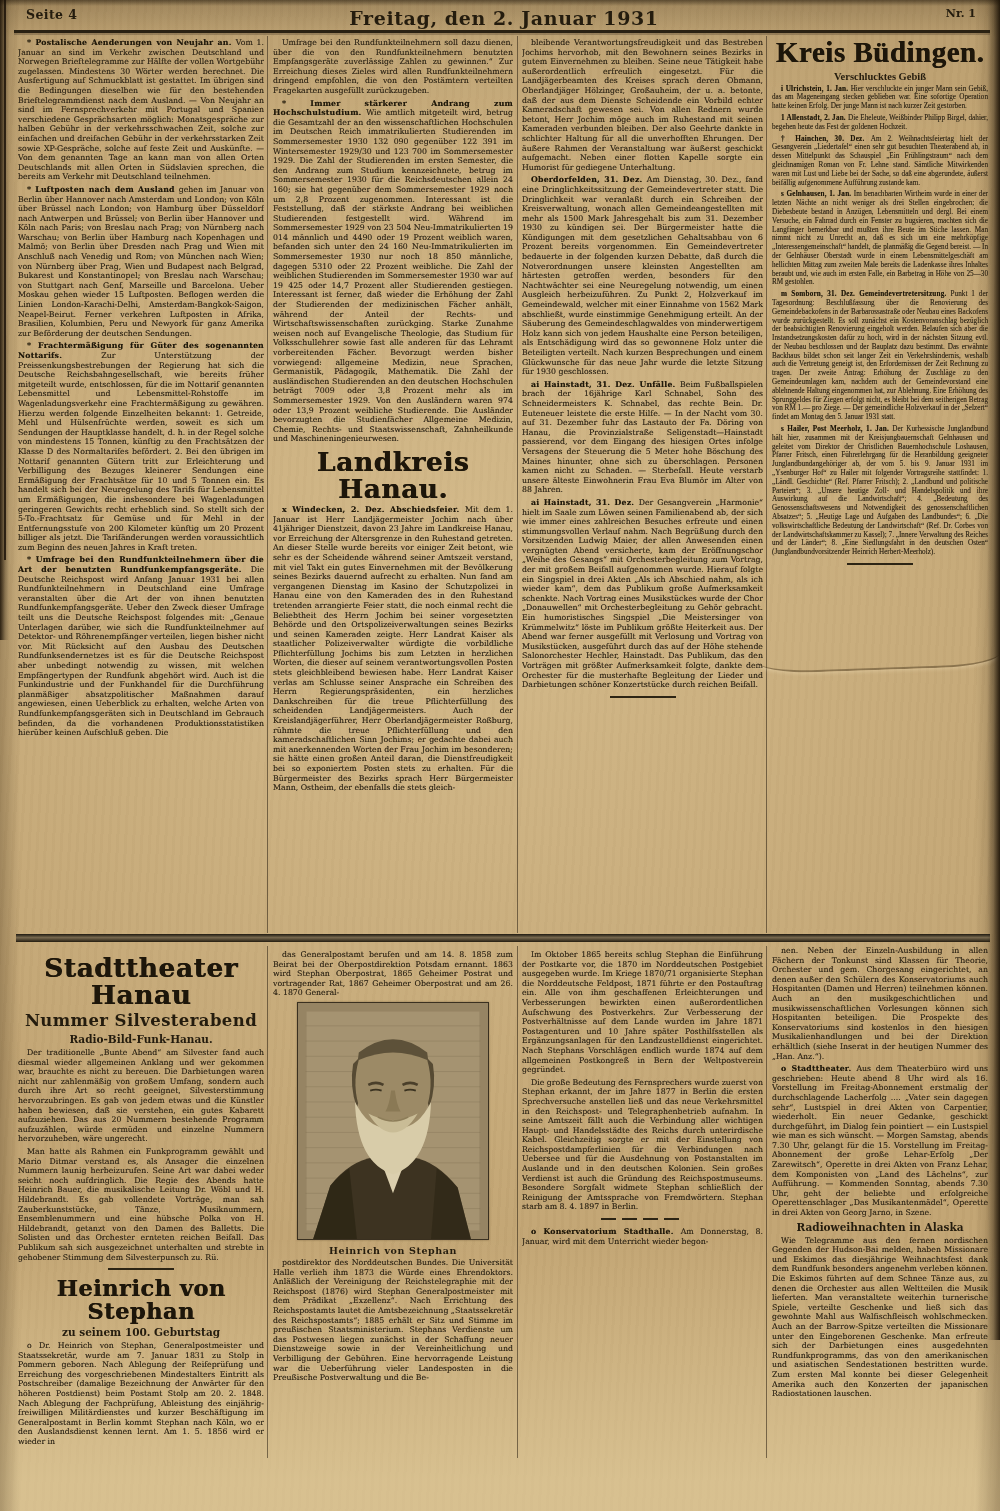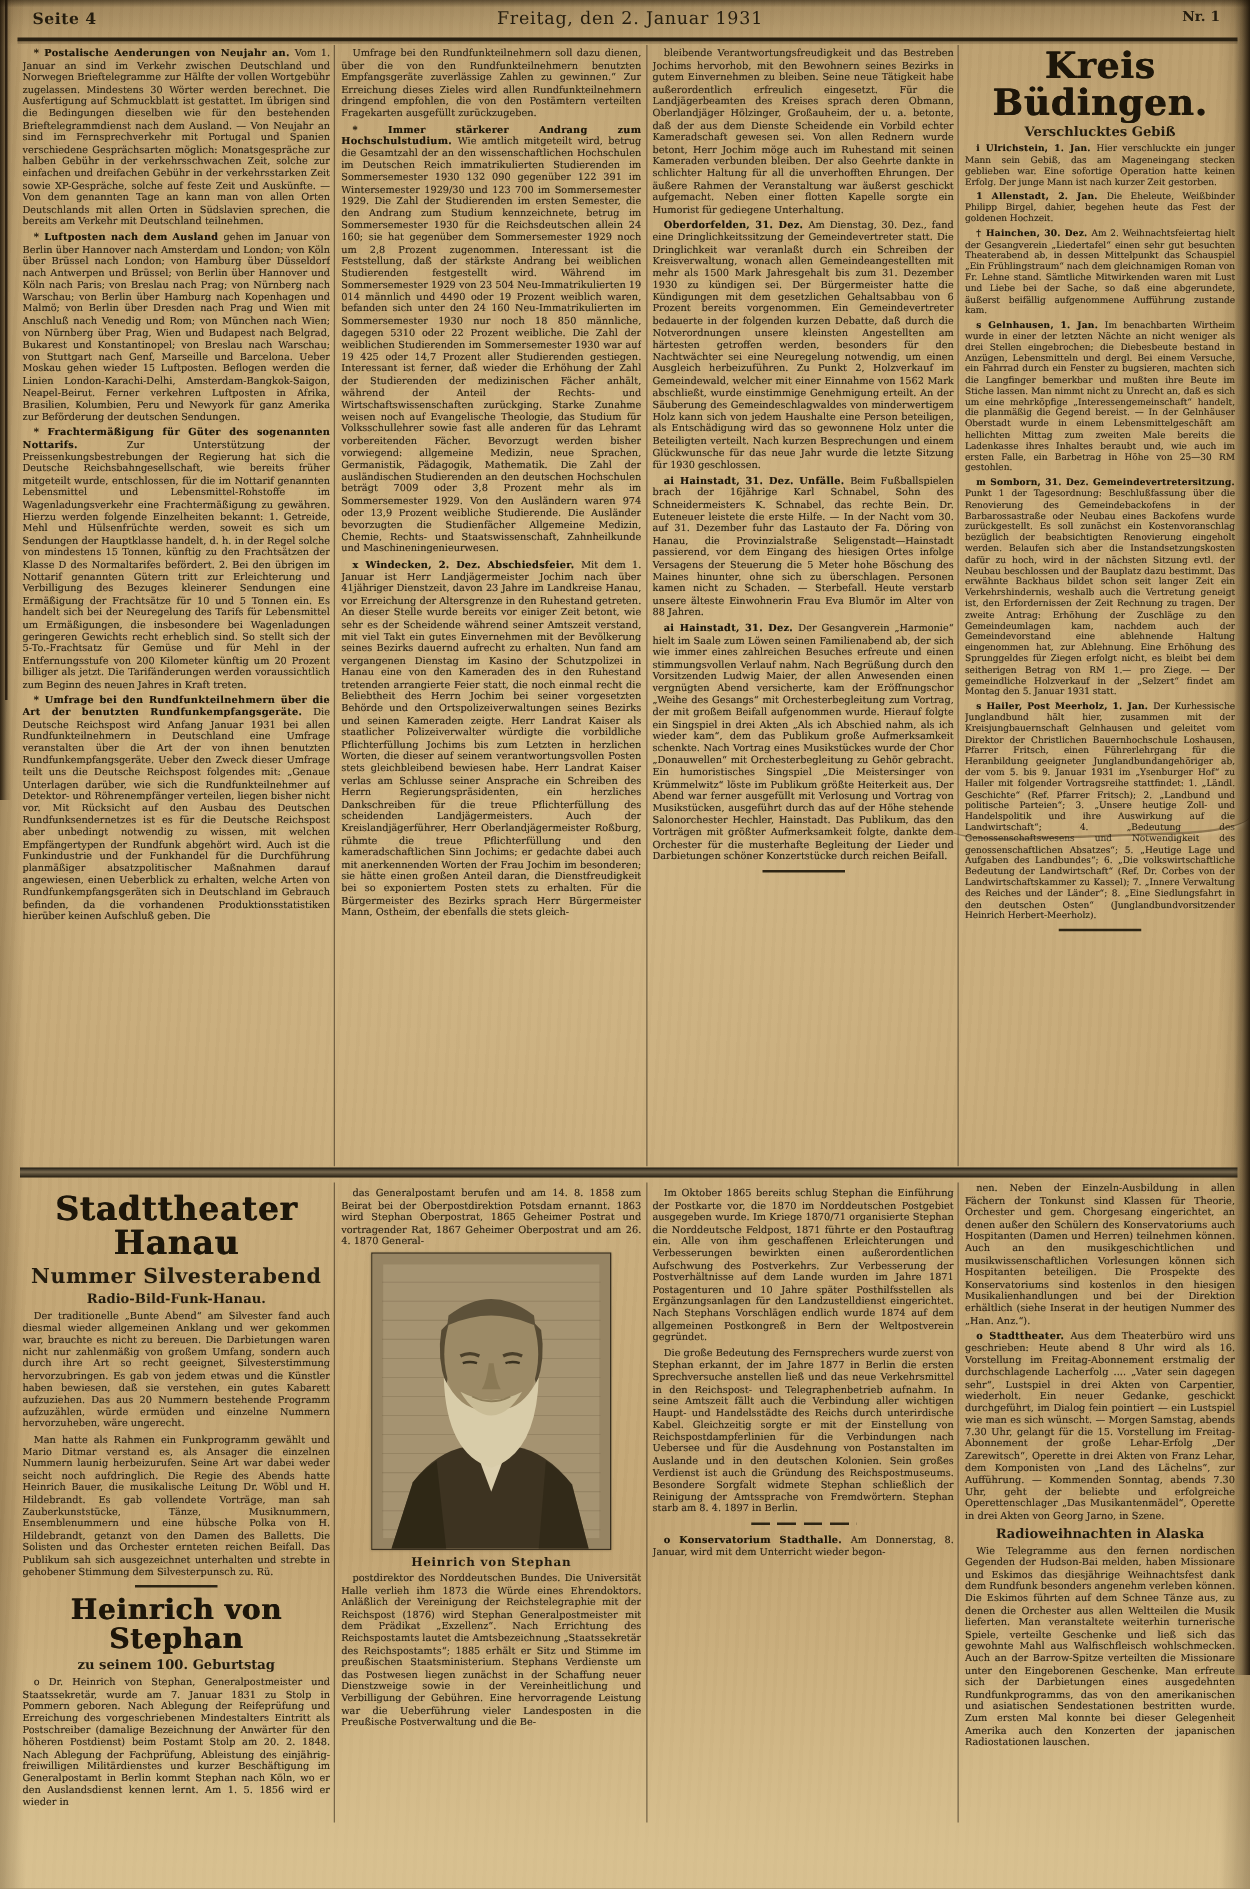--- a/index.html
+++ b/index.html
@@ -7,31 +7,31 @@
     font-family:"DejaVu Serif", serif;color:#32291a;
     background:
       linear-gradient(180deg, rgba(60,42,18,.22) 0, rgba(60,42,18,0) 2.5%),
       linear-gradient(90deg, rgba(60,42,18,.28) 0, rgba(60,42,18,0) 2%, rgba(60,42,18,0) 97.5%, rgba(60,42,18,.30) 100%),
       radial-gradient(95% 65% at 46% 38%, rgba(255,238,195,.28) 0, rgba(255,238,195,0) 70%),
       linear-gradient(180deg, rgba(0,0,0,.05) 0, rgba(0,0,0,0) 10%, rgba(0,0,0,0) 82%, rgba(233,214,166,.55) 98%),
       repeating-linear-gradient(93deg, rgba(122,92,48,.05) 0 3px, rgba(0,0,0,0) 3px 8px),
       #c3a675;}
   .hdr{position:absolute;top:7px;left:26px;right:18px;height:20px;}
   .hdr .l{position:absolute;left:0;font-weight:bold;font-size:12.5px;color:#241c0e;letter-spacing:.4px;}
-  .hdr .c{position:absolute;left:50%;transform:translateX(-50%);font-weight:normal;font-size:14px;color:#241c0e;letter-spacing:.6px;}
+  .hdr .c{position:absolute;left:50%;transform:translateX(-50%);font-weight:bold;font-size:19px;color:#241c0e;letter-spacing:.6px;}
   .hdr .r{position:absolute;right:6px;font-weight:bold;font-size:11px;color:#241c0e;}
   .hdr-rule{position:absolute;top:30px;left:14px;right:10px;height:3px;background:#2a2112;box-shadow:0 2px 0 rgba(42,33,18,.25);}
   .beam{position:absolute;left:16px;right:10px;top:934px;height:8px;
     background:linear-gradient(#1f1a10,#77684e 45%,#241d10);}
   .vrule{position:absolute;width:1px;background:rgba(40,30,14,.55);}
   .col{position:absolute;overflow:hidden;}
   #c-t1{left:18px;top:38px;width:246px;height:894px;}
   #c-t2{left:273px;top:38px;width:240px;height:894px;}
   #c-t3{left:522px;top:38px;width:241px;height:894px;}
-  #c-t4{left:772px;top:34px;width:216px;height:899px;}
+  #c-t4{left:772px;top:34px;width:216px;height:899px;font-family:Liberation Serif, serif;}
   #c-b1{left:18px;top:950px;width:246px;height:506px;}
   #c-b2{left:273px;top:950px;width:240px;height:512px;}
   #c-b3{left:522px;top:950px;width:241px;height:510px;}
   #c-b4{left:772px;top:946px;width:216px;height:522px;}
   .para{margin:0 0 3px 0;font-size:7.8px;line-height:9.6px;text-align:justify;text-indent:9px;
     overflow-wrap:break-word;text-shadow:0 0 .3px rgba(44,33,14,.55);}
   .tight .para{font-size:7.2px;line-height:8.8px;}
   .lead{color:#1f180a;letter-spacing:.2px;}
   .headline{margin:4px 0 3px 0;text-align:center;font-weight:bold;color:#1d160a;
     letter-spacing:.5px;line-height:1.02;text-shadow:.5px 0 0 #1d160a;}
@@ -71,20 +71,21 @@
 
   <div class="col" id="c-t1">
       <p class="para"><b class="lead">* Postalische Aenderungen von Neujahr an. </b>Vom 1. Januar an sind im Verkehr zwischen Deutschland und Norwegen Brieftelegramme zur Hälfte der vollen Wortgebühr zugelassen. Mindestens 30 Wörter werden berechnet. Die Ausfertigung auf Schmuckblatt ist gestattet. Im übrigen sind die Bedingungen dieselben wie für den bestehenden Brieftelegrammdienst nach dem Ausland. — Von Neujahr an sind im Fernsprechverkehr mit Portugal und Spanien verschiedene Gesprächsarten möglich: Monatsgespräche zur halben Gebühr in der verkehrsschwachen Zeit, solche zur einfachen und dreifachen Gebühr in der verkehrsstarken Zeit sowie XP-Gespräche, solche auf feste Zeit und Auskünfte. — Von dem genannten Tage an kann man von allen Orten Deutschlands mit allen Orten in Südslavien sprechen, die bereits am Verkehr mit Deutschland teilnehmen.</p>
       <p class="para"><b class="lead">* Luftposten nach dem Ausland </b>gehen im Januar von Berlin über Hannover nach Amsterdam und London; von Köln über Brüssel nach London; von Hamburg über Düsseldorf nach Antwerpen und Brüssel; von Berlin über Hannover und Köln nach Paris; von Breslau nach Prag; von Nürnberg nach Warschau; von Berlin über Hamburg nach Kopenhagen und Malmö; von Berlin über Dresden nach Prag und Wien mit Anschluß nach Venedig und Rom; von München nach Wien; von Nürnberg über Prag, Wien und Budapest nach Belgrad, Bukarest und Konstantinopel; von Breslau nach Warschau; von Stuttgart nach Genf, Marseille und Barcelona. Ueber Moskau gehen wieder 15 Luftposten. Beflogen werden die Linien London-Karachi-Delhi, Amsterdam-Bangkok-Saigon, Neapel-Beirut. Ferner verkehren Luftposten in Afrika, Brasilien, Kolumbien, Peru und Newyork für ganz Amerika zur Beförderung der deutschen Sendungen.</p>
       <p class="para"><b class="lead">* Frachtermäßigung für Güter des sogenannten Nottarifs. </b>Zur Unterstützung der Preissenkungsbestrebungen der Regierung hat sich die Deutsche Reichsbahngesellschaft, wie bereits früher mitgeteilt wurde, entschlossen, für die im Nottarif genannten Lebensmittel und Lebensmittel-Rohstoffe im Wagenladungsverkehr eine Frachtermäßigung zu gewähren. Hierzu werden folgende Einzelheiten bekannt: 1. Getreide, Mehl und Hülsenfrüchte werden, soweit es sich um Sendungen der Hauptklasse handelt, d. h. in der Regel solche von mindestens 15 Tonnen, künftig zu den Frachtsätzen der Klasse D des Normaltarifes befördert. 2. Bei den übrigen im Nottarif genannten Gütern tritt zur Erleichterung und Verbilligung des Bezuges kleinerer Sendungen eine Ermäßigung der Frachtsätze für 10 und 5 Tonnen ein. Es handelt sich bei der Neuregelung des Tarifs für Lebensmittel um Ermäßigungen, die insbesondere bei Wagenladungen geringeren Gewichts recht erheblich sind. So stellt sich der 5-To.-Frachtsatz für Gemüse und für Mehl in der Entfernungsstufe von 200 Kilometer künftig um 20 Prozent billiger als jetzt. Die Tarifänderungen werden voraussichtlich zum Beginn des neuen Jahres in Kraft treten.</p>
       <p class="para"><b class="lead">* Umfrage bei den Rundfunkteilnehmern über die Art der benutzten Rundfunkempfangsgeräte. </b>Die Deutsche Reichspost wird Anfang Januar 1931 bei allen Rundfunkteilnehmern in Deutschland eine Umfrage veranstalten über die Art der von ihnen benutzten Rundfunkempfangsgeräte. Ueber den Zweck dieser Umfrage teilt uns die Deutsche Reichspost folgendes mit: „Genaue Unterlagen darüber, wie sich die Rundfunkteilnehmer auf Detektor- und Röhrenempfänger verteilen, liegen bisher nicht vor. Mit Rücksicht auf den Ausbau des Deutschen Rundfunksendernetzes ist es für die Deutsche Reichspost aber unbedingt notwendig zu wissen, mit welchen Empfängertypen der Rundfunk abgehört wird. Auch ist die Funkindustrie und der Funkhandel für die Durchführung planmäßiger absatzpolitischer Maßnahmen darauf angewiesen, einen Ueberblick zu erhalten, welche Arten von Rundfunkempfangsgeräten sich in Deutschland im Gebrauch befinden, da die vorhandenen Produktionsstatistiken hierüber keinen Aufschluß geben. Die</p>
     </div>
   <div class="col" id="c-t2">
       <p class="para">Umfrage bei den Rundfunkteilnehmern soll dazu dienen, über die von den Rundfunkteilnehmern benutzten Empfangsgeräte zuverlässige Zahlen zu gewinnen.“ Zur Erreichung dieses Zieles wird allen Rundfunkteilnehmern dringend empfohlen, die von den Postämtern verteilten Fragekarten ausgefüllt zurückzugeben.</p>
       <p class="para"><b class="lead">* Immer stärkerer Andrang zum Hochschulstudium. </b>Wie amtlich mitgeteilt wird, betrug die Gesamtzahl der an den wissenschaftlichen Hochschulen im Deutschen Reich immatrikulierten Studierenden im Sommersemester 1930 132 090 gegenüber 122 391 im Wintersemester 1929/30 und 123 700 im Sommersemester 1929. Die Zahl der Studierenden im ersten Semester, die den Andrang zum Studium kennzeichnete, betrug im Sommersemester 1930 für die Reichsdeutschen allein 24 160; sie hat gegenüber dem Sommersemester 1929 noch um 2,8 Prozent zugenommen. Interessant ist die Feststellung, daß der stärkste Andrang bei weiblichen Studierenden festgestellt wird. Während im Sommersemester 1929 von 23 504 Neu-Immatrikulierten 19 014 männlich und 4490 oder 19 Prozent weiblich waren, befanden sich unter den 24 160 Neu-Immatrikulierten im Sommersemester 1930 nur noch 18 850 männliche, dagegen 5310 oder 22 Prozent weibliche. Die Zahl der weiblichen Studierenden im Sommersemester 1930 war auf 19 425 oder 14,7 Prozent aller Studierenden gestiegen. Interessant ist ferner, daß wieder die Erhöhung der Zahl der Studierenden der medizinischen Fächer anhält, während der Anteil der Rechts- und Wirtschaftswissenschaften zurückging. Starke Zunahme weisen noch auf Evangelische Theologie, das Studium für Volksschullehrer sowie fast alle anderen für das Lehramt vorbereitenden Fächer. Bevorzugt werden bisher vorwiegend: allgemeine Medizin, neue Sprachen, Germanistik, Pädagogik, Mathematik. Die Zahl der ausländischen Studierenden an den deutschen Hochschulen beträgt 7009 oder 3,8 Prozent mehr als im Sommersemester 1929. Von den Ausländern waren 974 oder 13,9 Prozent weibliche Studierende. Die Ausländer bevorzugten die Studienfächer Allgemeine Medizin, Chemie, Rechts- und Staatswissenschaft, Zahnheilkunde und Maschineningenieurwesen.</p>
+      <h2 class="headline md">Landkreis Hanau.</h2>
       <p class="para"><b class="lead">x Windecken, 2. Dez. Abschiedsfeier. </b>Mit dem 1. Januar ist Herr Landjägermeister Jochim nach über 41jähriger Dienstzeit, davon 23 Jahre im Landkreise Hanau, vor Erreichung der Altersgrenze in den Ruhestand getreten. An dieser Stelle wurde bereits vor einiger Zeit betont, wie sehr es der Scheidende während seiner Amtszeit verstand, mit viel Takt ein gutes Einvernehmen mit der Bevölkerung seines Bezirks dauernd aufrecht zu erhalten. Nun fand am vergangenen Dienstag im Kasino der Schutzpolizei in Hanau eine von den Kameraden des in den Ruhestand tretenden arrangierte Feier statt, die noch einmal recht die Beliebtheit des Herrn Jochim bei seiner vorgesetzten Behörde und den Ortspolizeiverwaltungen seines Bezirks und seinen Kameraden zeigte. Herr Landrat Kaiser als staatlicher Polizeiverwalter würdigte die vorbildliche Pflichterfüllung Jochims bis zum Letzten in herzlichen Worten, die dieser auf seinem verantwortungsvollen Posten stets gleichbleibend bewiesen habe. Herr Landrat Kaiser verlas am Schlusse seiner Ansprache ein Schreiben des Herrn Regierungspräsidenten, ein herzliches Dankschreiben für die treue Pflichterfüllung des scheidenden Landjägermeisters. Auch der Kreislandjägerführer, Herr Oberlandjägermeister Roßburg, rühmte die treue Pflichterfüllung und den kameradschaftlichen Sinn Jochims; er gedachte dabei auch mit anerkennenden Worten der Frau Jochim im besonderen; sie hätte einen großen Anteil daran, die Dienstfreudigkeit bei so exponiertem Posten stets zu erhalten. Für die Bürgermeister des Bezirks sprach Herr Bürgermeister Mann, Ostheim, der ebenfalls die stets gleich-</p>
     </div>
   <div class="col" id="c-t3">
       <p class="para">bleibende Verantwortungsfreudigkeit und das Bestreben Jochims hervorhob, mit den Bewohnern seines Bezirks in gutem Einvernehmen zu bleiben. Seine neue Tätigkeit habe außerordentlich erfreulich eingesetzt. Für die Landjägerbeamten des Kreises sprach deren Obmann, Oberlandjäger Hölzinger, Großauheim, der u. a. betonte, daß der aus dem Dienste Scheidende ein Vorbild echter Kameradschaft gewesen sei. Von allen Rednern wurde betont, Herr Jochim möge auch im Ruhestand mit seinen Kameraden verbunden bleiben. Der also Geehrte dankte in schlichter Haltung für all die unverhofften Ehrungen. Der äußere Rahmen der Veranstaltung war äußerst geschickt aufgemacht. Neben einer flotten Kapelle sorgte ein Humorist für gediegene Unterhaltung.</p>
       <p class="para"><b class="lead">Oberdorfelden, 31. Dez. </b>Am Dienstag, 30. Dez., fand eine Dringlichkeitssitzung der Gemeindevertreter statt. Die Dringlichkeit war veranlaßt durch ein Schreiben der Kreisverwaltung, wonach allen Gemeindeangestellten mit mehr als 1500 Mark Jahresgehalt bis zum 31. Dezember 1930 zu kündigen sei. Der Bürgermeister hatte die Kündigungen mit dem gesetzlichen Gehaltsabbau von 6 Prozent bereits vorgenommen. Ein Gemeindevertreter bedauerte in der folgenden kurzen Debatte, daß durch die Notverordnungen unsere kleinsten Angestellten am härtesten getroffen werden, besonders für den Nachtwächter sei eine Neuregelung notwendig, um einen Ausgleich herbeizuführen. Zu Punkt 2, Holzverkauf im Gemeindewald, welcher mit einer Einnahme von 1562 Mark abschließt, wurde einstimmige Genehmigung erteilt. An der Säuberung des Gemeindeschlagwaldes von minderwertigem Holz kann sich von jedem Haushalte eine Person beteiligen, als Entschädigung wird das so gewonnene Holz unter die Beteiligten verteilt. Nach kurzen Besprechungen und einem Glückwunsche für das neue Jahr wurde die letzte Sitzung für 1930 geschlossen.</p>
       <p class="para"><b class="lead">ai Hainstadt, 31. Dez. Unfälle. </b>Beim Fußballspielen brach der 16jährige Karl Schnabel, Sohn des Schneidermeisters K. Schnabel, das rechte Bein. Dr. Euteneuer leistete die erste Hilfe. — In der Nacht vom 30. auf 31. Dezember fuhr das Lastauto der Fa. Döring von Hanau, die Provinzialstraße Seligenstadt—Hainstadt passierend, vor dem Eingang des hiesigen Ortes infolge Versagens der Steuerung die 5 Meter hohe Böschung des Maines hinunter, ohne sich zu überschlagen. Personen kamen nicht zu Schaden. — Sterbefall. Heute verstarb unsere älteste Einwohnerin Frau Eva Blumör im Alter von 88 Jahren.</p>
       <p class="para"><b class="lead">ai Hainstadt, 31. Dez. </b>Der Gesangverein „Harmonie“ hielt im Saale zum Löwen seinen Familienabend ab, der sich wie immer eines zahlreichen Besuches erfreute und einen stimmungsvollen Verlauf nahm. Nach Begrüßung durch den Vorsitzenden Ludwig Maier, der allen Anwesenden einen vergnügten Abend versicherte, kam der Eröffnungschor „Weihe des Gesangs“ mit Orchesterbegleitung zum Vortrag, der mit großem Beifall aufgenommen wurde. Hierauf folgte ein Singspiel in drei Akten „Als ich Abschied nahm, als ich wieder kam“, dem das Publikum große Aufmerksamkeit schenkte. Nach Vortrag eines Musikstückes wurde der Chor „Donauwellen“ mit Orchesterbegleitung zu Gehör gebracht. Ein humoristisches Singspiel „Die Meistersinger von Krümmelwitz“ löste im Publikum größte Heiterkeit aus. Der Abend war ferner ausgefüllt mit Verlosung und Vortrag von Musikstücken, ausgeführt durch das auf der Höhe stehende Salonorchester Hechler, Hainstadt. Das Publikum, das den Vorträgen mit größter Aufmerksamkeit folgte, dankte dem Orchester für die musterhafte Begleitung der Lieder und Darbietungen schöner Konzertstücke durch reichen Beifall.</p>
       <div class="short-rule"></div>
     </div>
   <div class="col tight" id="c-t4">

